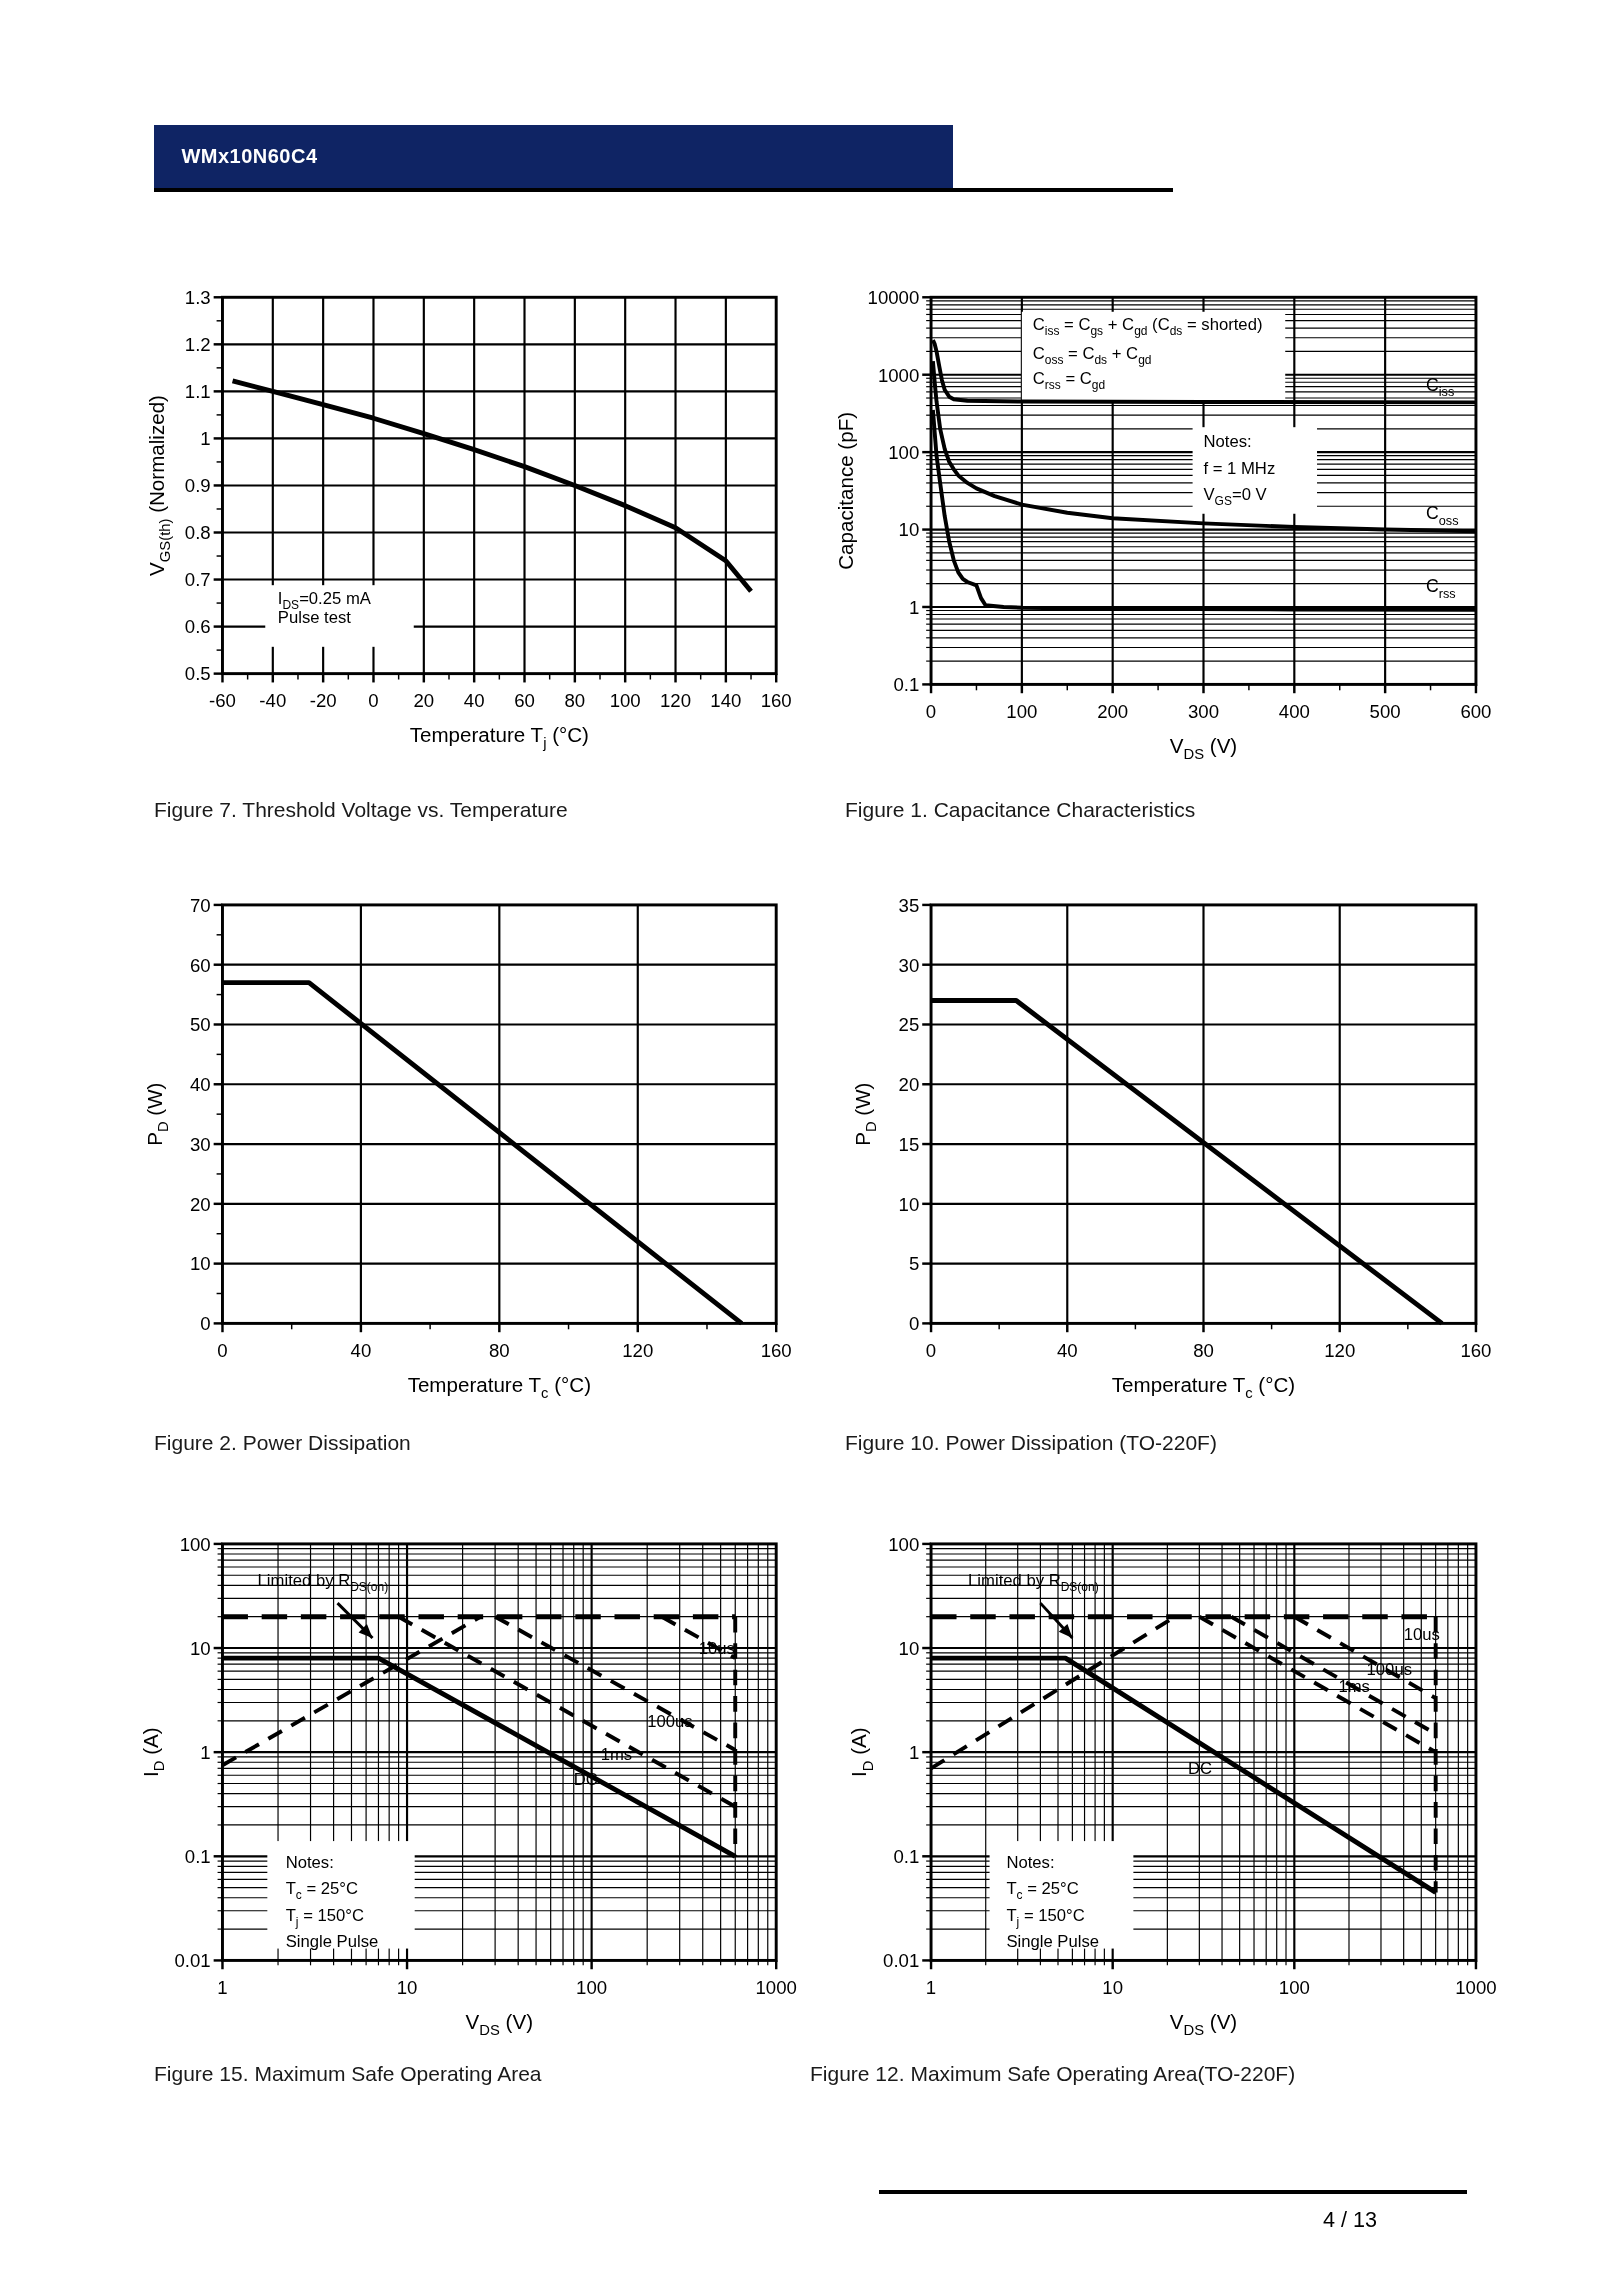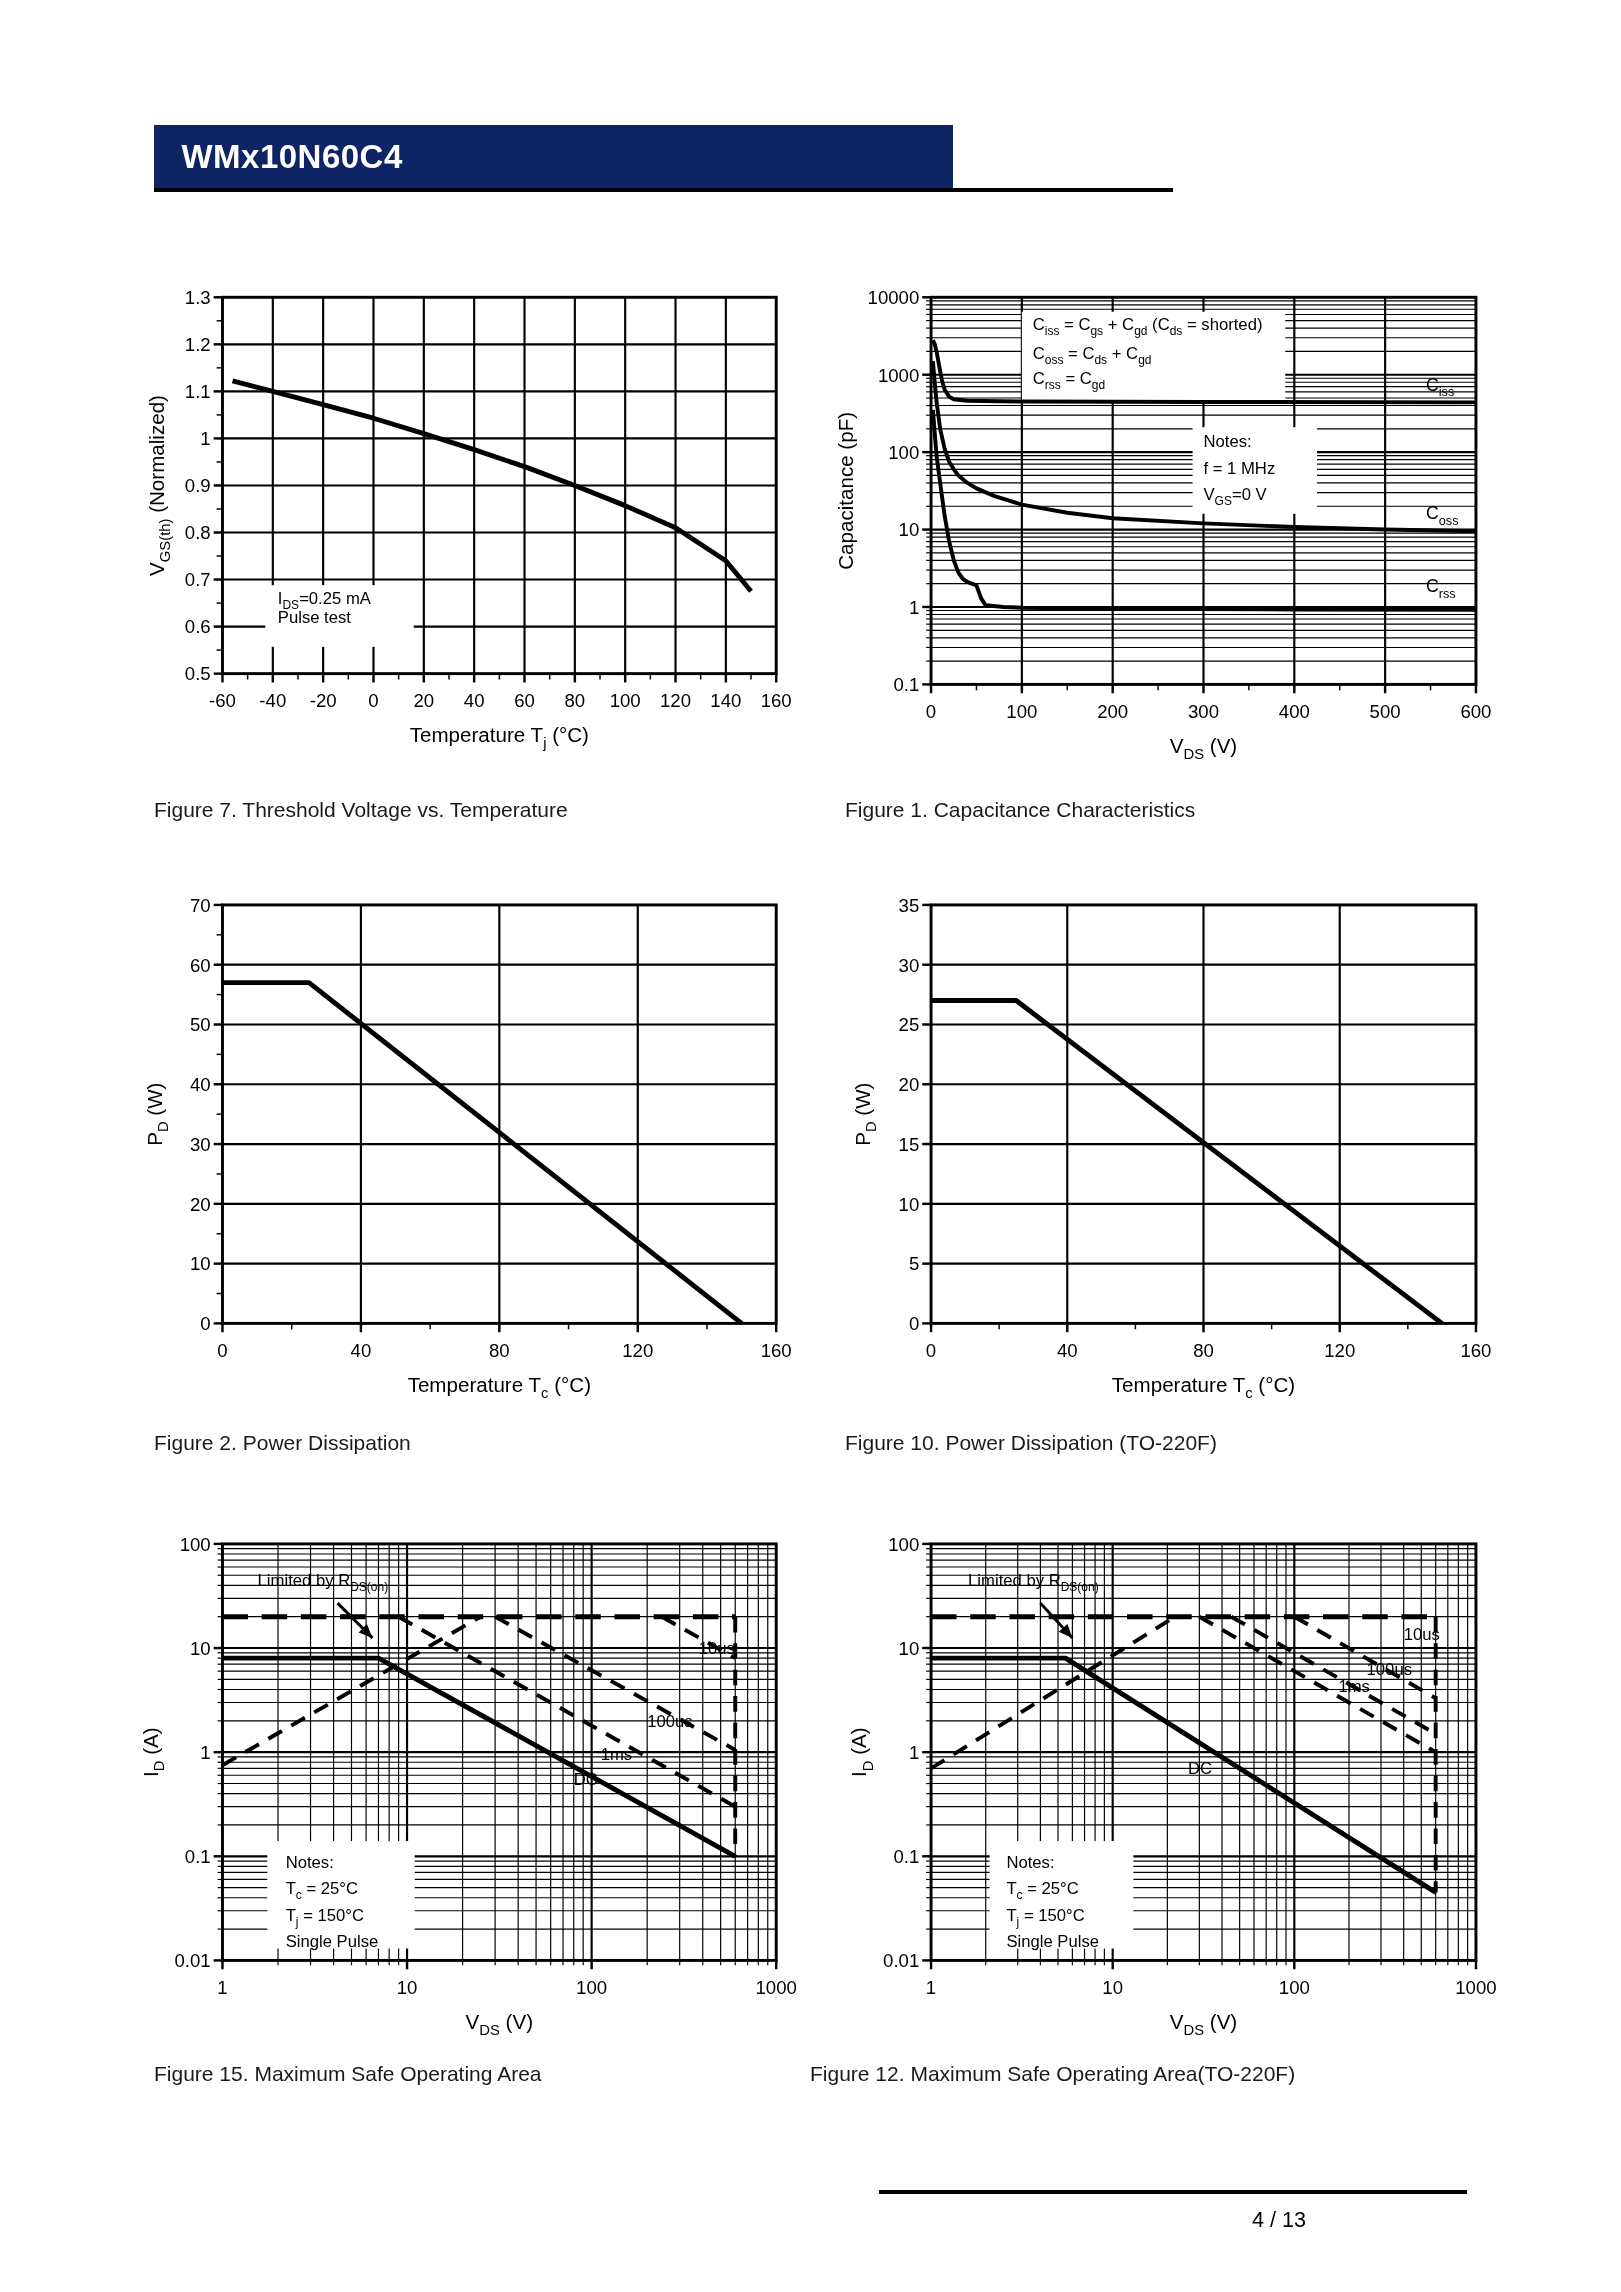--- a/index.html
+++ b/index.html
@@ -1,25 +1,25 @@
 <!DOCTYPE html>
 <html><head>
 <meta charset="utf-8">
 <style>
   html,body{margin:0;padding:0;background:#fff;}
   .page{position:relative;width:1621px;height:2293px;background:#ffffff;overflow:hidden;
         font-family:"Liberation Sans", sans-serif;color:#000;}
   .banner{position:absolute;left:154px;top:125px;width:799px;height:63px;
           display:flex;align-items:center;padding-left:27.4px;box-sizing:border-box;
-          font-size:33px;font-weight:bold;letter-spacing:0.5px;}
+          font-size:20px;font-weight:bold;letter-spacing:0.5px;}
   .banner-underline{position:absolute;left:154px;top:188px;width:1019px;height:3.9px;background:#000;}
   .caption{position:absolute;font-size:21px;color:#1a1a1a;}
   #charts{position:absolute;left:0;top:0;}
   .footer-line{position:absolute;left:879px;top:2190px;width:588px;height:3.9px;background:#000;}
-  .page-number{position:absolute;left:1252px;top:2207px;width:196px;text-align:left;font-size:21.6px;}
+  .page-number{position:absolute;left:1252px;top:2207px;width:196px;text-align:center;font-size:21.6px;}
 </style>
 </head>
 <body>
 
 <div class="page">
   <div class="banner" style="background: rgb(15, 36, 100); color: rgb(255, 255, 255);">
     <span>WMx10N60C4</span>
   </div>
   <div class="banner-underline"></div>
 

